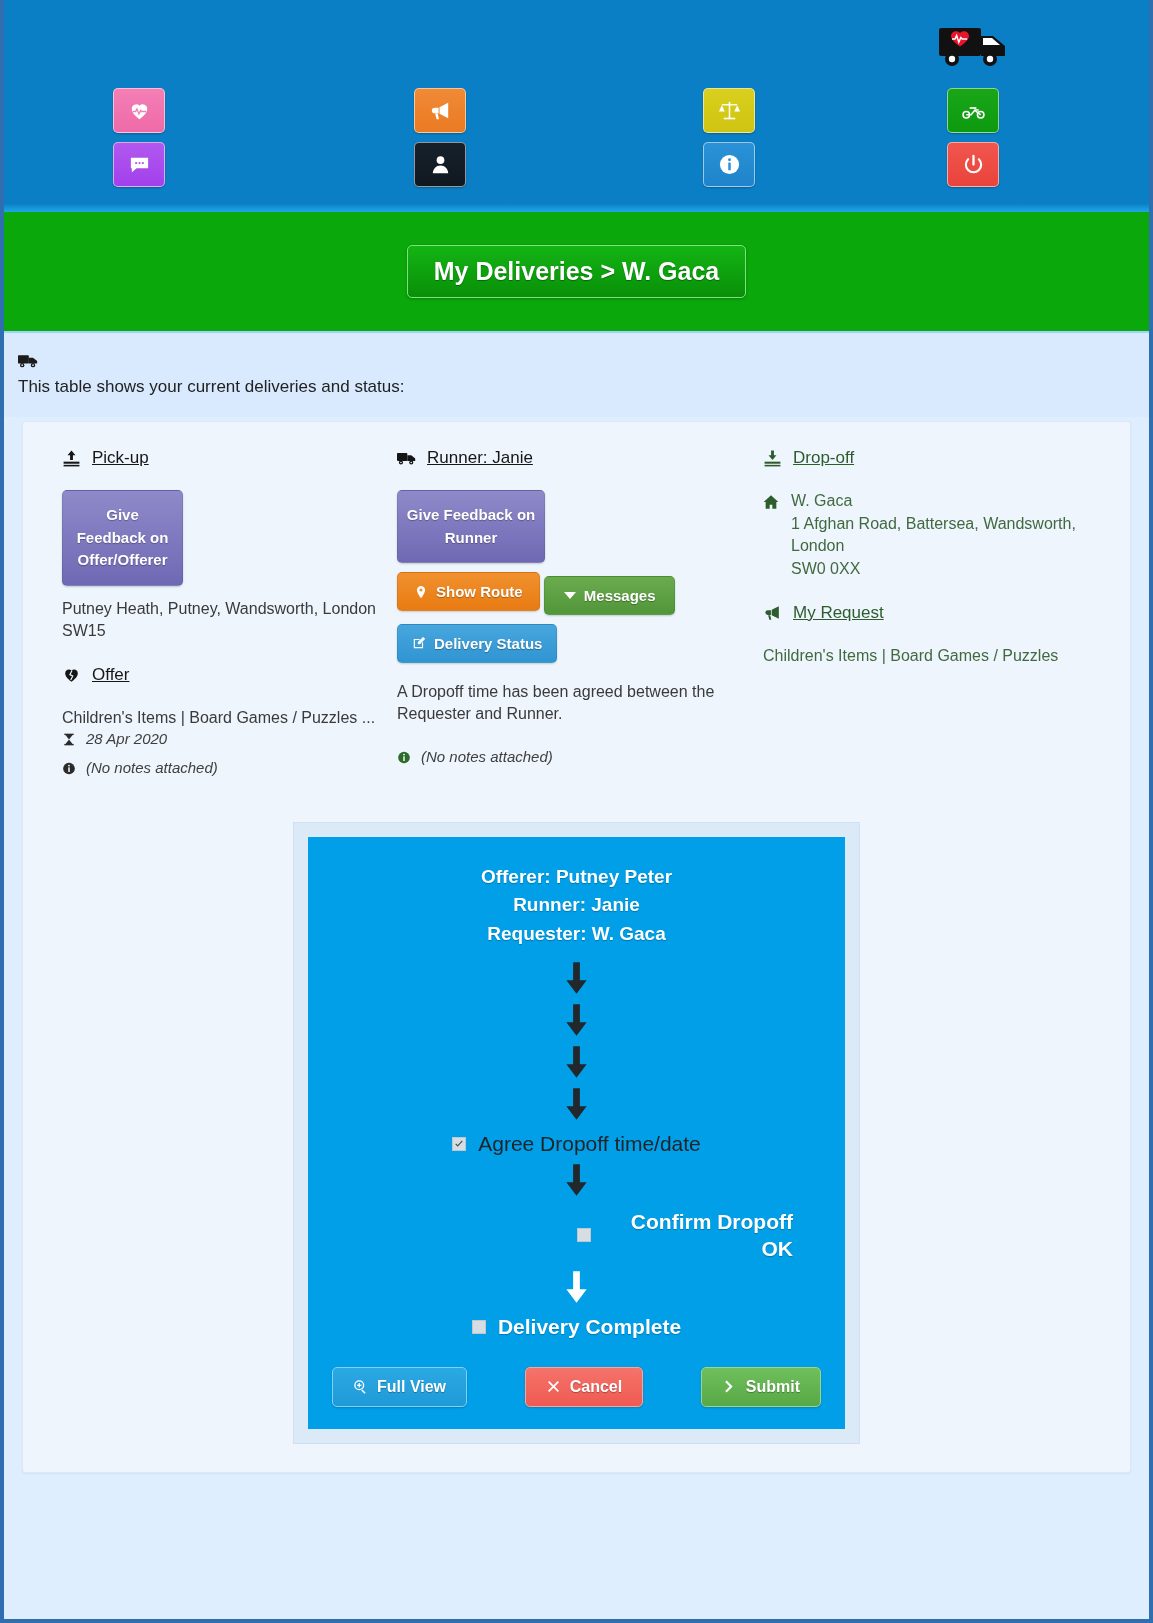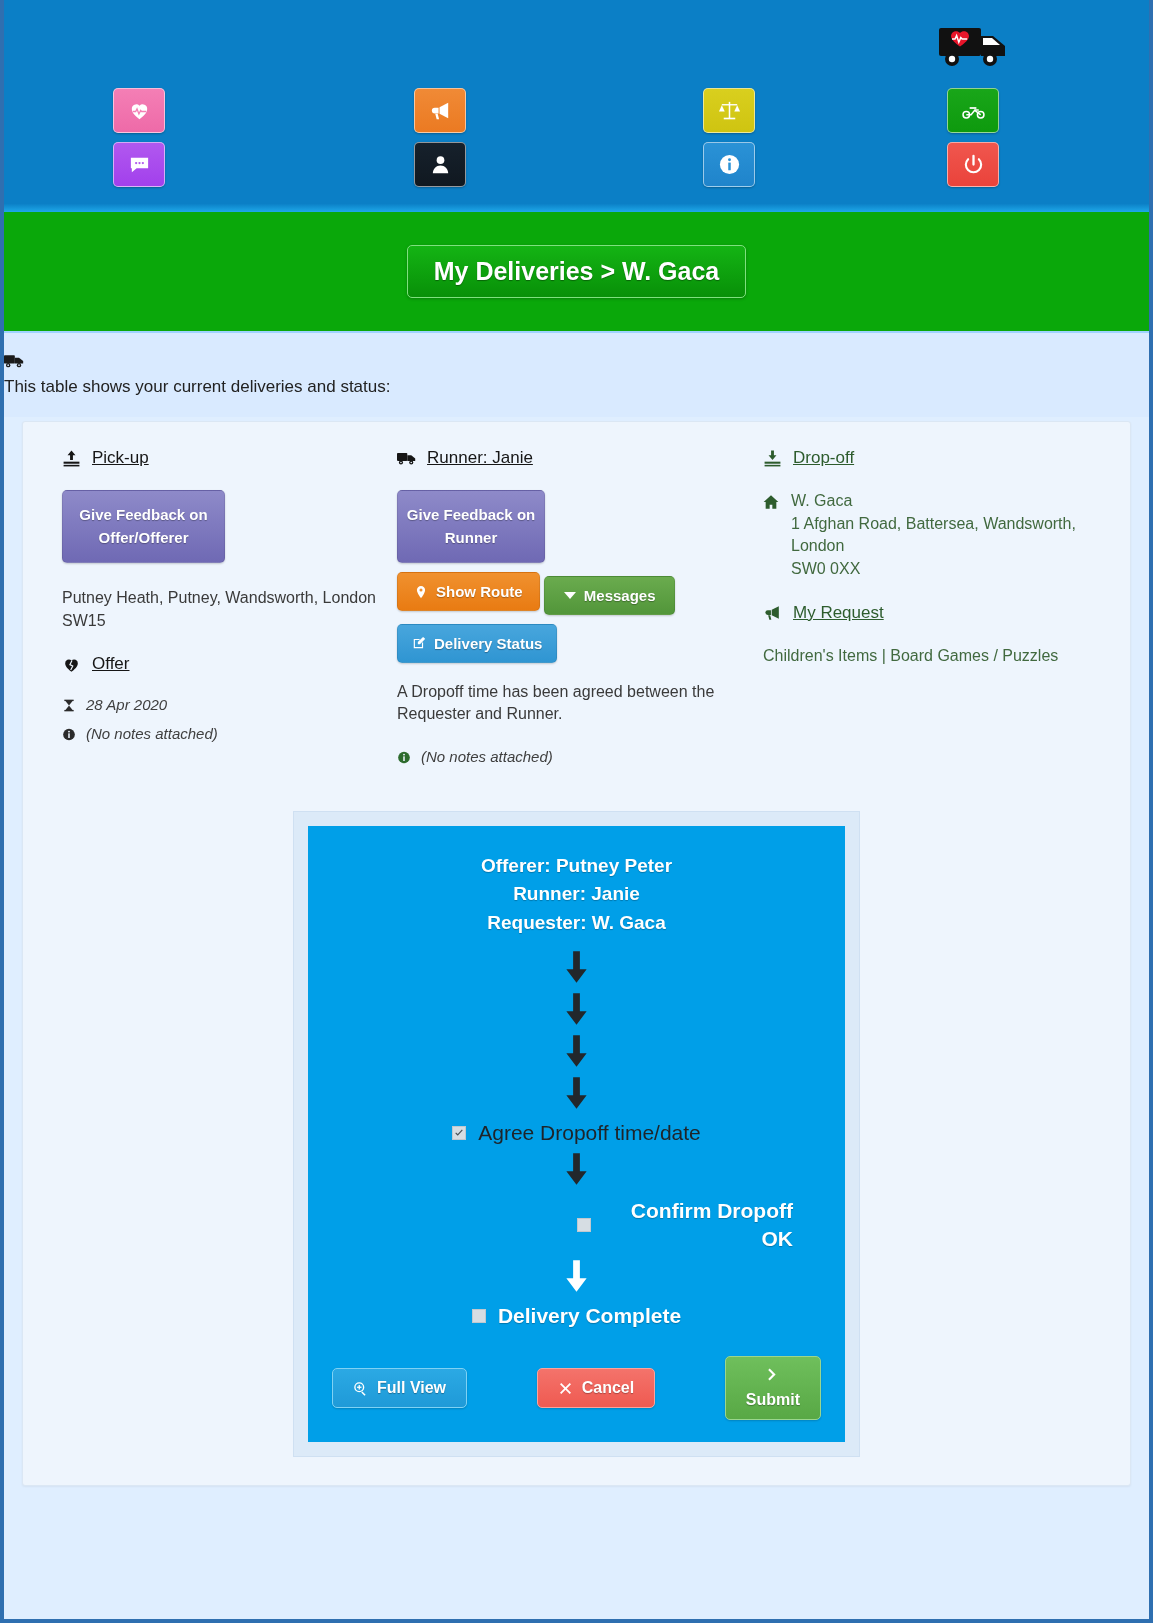--- a/index.html
+++ b/index.html
@@ -75,21 +75,21 @@
     font-size: 25px;
     font-weight: bold;
     padding: 11px 26px;
     text-shadow: 0 1px 1px rgba(0,0,0,.35);
     box-shadow: 0 1px 3px rgba(0,0,0,.25);
     cursor: pointer;
   }
 
   
   .intro {
-    padding: 20px 0 20px 0;
+    padding: 20px 0 20px 14px;
     background: #d9eaff;
   }
   .intro .truck-ic { display:block; margin-bottom: 4px; }
   .intro .truck-ic svg { width: 20px; height: 16px; fill: #1b1b1b; }
   .intro p {
     margin: 0;
     font-size: 17px;
     color: #222;
   }
 
@@ -158,27 +158,27 @@
     color: #ffffff;
     font-size: 15px;
     font-weight: bold;
     text-shadow: 0 1px 1px rgba(0,0,0,.3);
     border: 1px solid rgba(0,0,0,.08);
     cursor: pointer;
     box-shadow: 0 1px 2px rgba(0,0,0,.18);
   }
   .btn svg { fill:#fff; width:14px; height:14px; display:block; }
   .btn-feedback {
-    width: 163px;
+    width: 121px;
     padding: 13px 8px;
     background: linear-gradient(180deg,#8e8ac9 0%,#6f69b4 100%);
     text-align: center;
     line-height: 1.5;
     display:block;
-    margin-bottom: 24px;
+    margin-bottom: 12px;
   }
   .btn-feedback.mid { width: 148px; margin-bottom: 9px; }
   .btn-route {
     background: linear-gradient(180deg,#f0912f 0%,#e97b12 100%);
     padding: 10px 16px; margin-bottom: 9px;
   }
   .btn-msgs {
     background: linear-gradient(180deg,#6aab4e 0%,#52963a 100%);
     padding: 10px 18px; margin-bottom: 9px;
     min-width: 131px;
@@ -246,21 +246,21 @@
     color: #ffffff;
     padding: 10px 20px;
     border-radius: 5px;
     text-shadow: 0 1px 1px rgba(0,0,0,.3);
     cursor: pointer;
     box-shadow: 0 1px 2px rgba(0,0,0,.18);
   }
   .fbtn svg { width:15px;height:15px;fill:#fff;display:block; }
   .fbtn-full   { background: linear-gradient(180deg,#2ba9e4 0%,#1f9ad8 100%); border:1px solid #7fd2f4; }
   .fbtn-cancel { background: linear-gradient(180deg,#f4736b 0%,#ef5a51 100%); border:1px solid #f9a49e; }
-  .fbtn-submit { background: linear-gradient(180deg,#6fbf5c 0%,#58a845 100%); border:1px solid #9bd68d;flex-direction:column; }
+  .fbtn-submit { background: linear-gradient(180deg,#6fbf5c 0%,#58a845 100%); border:1px solid #9bd68d; }
 </style>
 </head>
 <body>
 
 <div id="page">
 
   <div class="header">
 
     <div class="van-logo">
       <svg viewBox="0 0 72 46" xmlns="http://www.w3.org/2000/svg">
@@ -409,20 +409,21 @@
         <div class="sec-head">
           <span class="ic">
             <svg viewBox="0 0 24 24">
                 <path d="M12 21s-8-5.1-8-10.3A4.7 4.7 0 0 1 12 7a4.7 4.7 0 0 1 8 3.7C20 15.9 12 21 12 21z"></path>
                 <path d="M12.6 7 10 12.2l3.6 1.6L11 19" fill="none" stroke="#eef5fd" stroke-width="1.5"></path>
               </svg>
           </span>
           <span class="lbl">Offer</span>
         </div>
 
+        <p class="body-txt" style="margin-bottom:0">Children's Items | Board Games / Puzzles ...</p>
 
         <div class="meta-line it">
           <span class="ic">
             <svg viewBox="0 0 24 24">
                 <rect x="4" y="2" width="16" height="2.4"></rect>
                 <rect x="4" y="19.6" width="16" height="2.4"></rect>
                 <path d="M6 4.4h12l-6 7.6z"></path>
                 <path d="M6 19.6h12l-6-7.6z"></path>
               </svg>
           </span>

